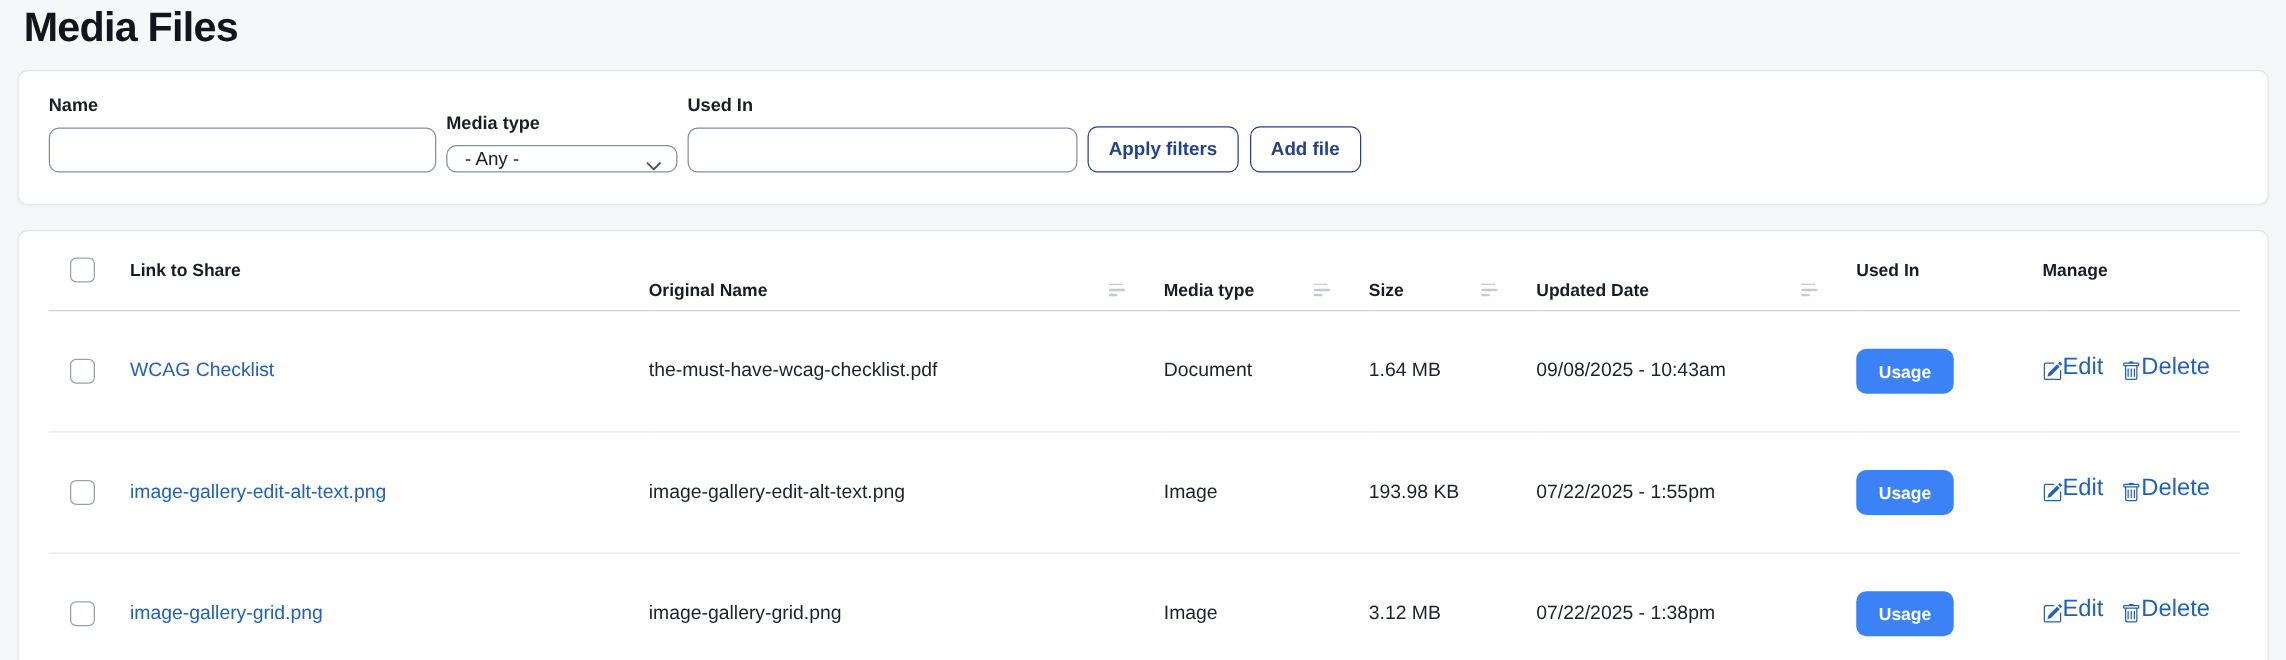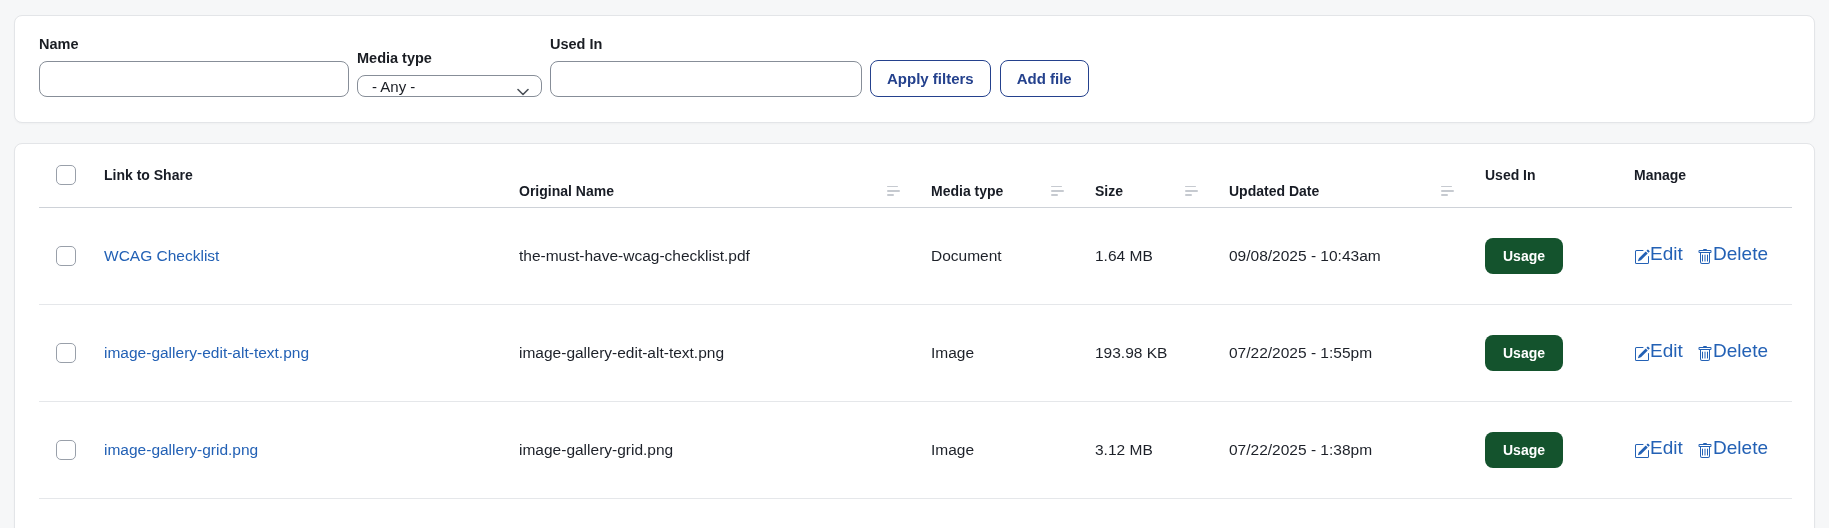--- a/index.html
+++ b/index.html
@@ -147,21 +147,21 @@
   
   .link {
     color: #2361b5;
     text-decoration: none;
     cursor: pointer;
   }
 
   
   .usage-btn {
     display: inline-block;
-    background: #14532d;
+    background: #3b82f6;
     color: #ffffff;
     border: none;
     border-radius: 8px;
     font-family: "Liberation Sans", sans-serif;
     font-size: 14px;
     font-weight: 700;
     padding: 10px 18px;
     cursor: pointer;
   }
 
@@ -177,20 +177,21 @@
     cursor: pointer;
   }
   .manage-link + .manage-link { margin-left: 10px; }
   .manage-link svg { width: 16px; height: 16px; }
 </style>
 </head>
 <body>
 
 <div class="page">
 
+  <h1 class="page-title">Media Files</h1>
 
   <div class="card filter-card">
     <div class="filter-row">
       <div class="field-group" style="margin-right:8px;">
         <label class="field-label">Name</label>
         <input class="text-input name-input" type="text" value="" style="">
       </div>
 
       <div class="field-group">
         <label class="field-label">Media type</label>

